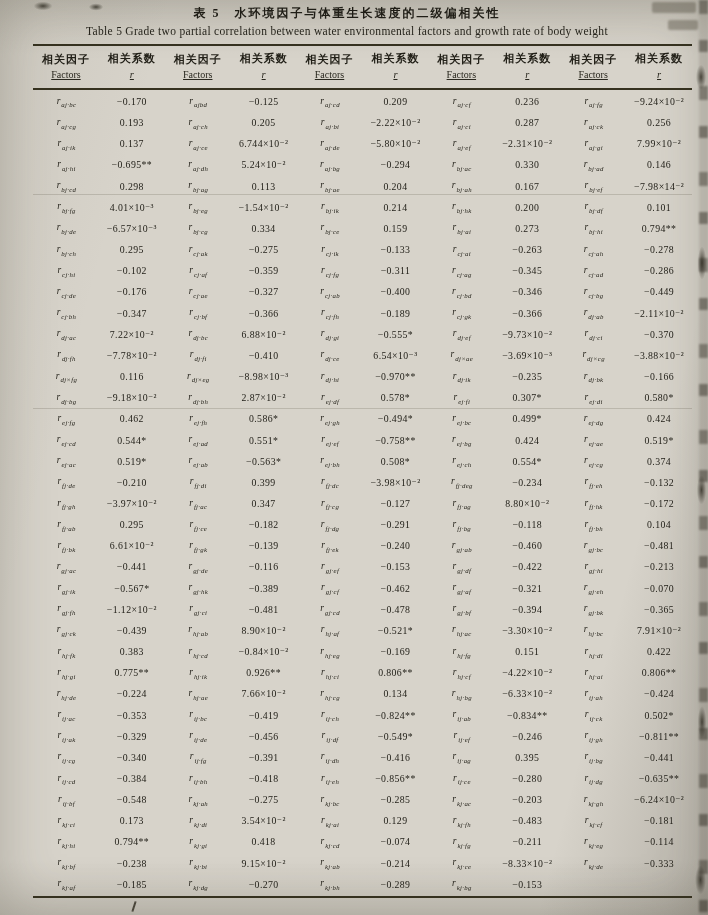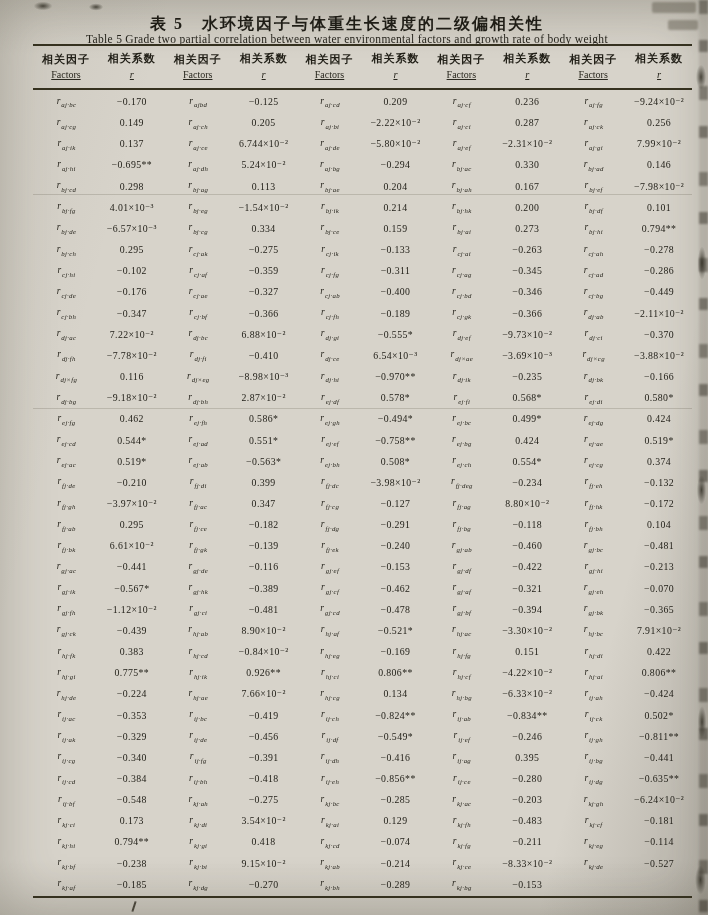--- a/index.html
+++ b/index.html
@@ -12,27 +12,27 @@
       linear-gradient(105deg, rgba(120,115,100,0.10), rgba(0,0,0,0) 18%, rgba(0,0,0,0) 82%, rgba(60,55,45,0.22)),
       linear-gradient(180deg, rgba(90,85,70,0.10), rgba(0,0,0,0) 6%, rgba(0,0,0,0) 94%, rgba(90,85,70,0.12)),
       #d7d3ca;
     box-shadow: inset 0 0 55px rgba(70,64,52,0.28);
     overflow:hidden;
     font-family:"Liberation Serif","DejaVu Serif",serif;
     color:#26241c;
   }
   
   .title-cn{
-    position:absolute;top:14px;left:0;right:14px;
-    text-align:center;font-size:16px;font-weight:bold;
+    position:absolute;top:5px;left:0;right:14px;
+    text-align:center;font-size:12px;font-weight:bold;
     letter-spacing:2px;color:#1f1d16;
   }
   .title-en{
     position:absolute;top:25px;left:0;right:14px;
-    text-align:center;font-size:11.5px;letter-spacing:0.3px;color:#26241c;margin-top:8px;
+    text-align:center;font-size:11.5px;letter-spacing:0.3px;color:#26241c;
   }
   
   #tbl{
     position:absolute;left:33px;top:44px;width:659px;height:854px;
   }
   .rule{position:absolute;left:0;right:0;background:#35311f;}
   .rule.top{top:0;height:2px;}
   .rule.mid{top:44px;height:1.6px;}
   .rule.bot{bottom:0;height:2px;}
   .faint-line{position:absolute;left:0;right:0;height:1px;background:rgba(60,56,40,0.18);}
@@ -146,21 +146,21 @@
           <div class="v-cell">−0.125</div>
           <div class="f-cell"><span>r</span><sub>aj·cd</sub></div>
           <div class="v-cell">0.209</div>
           <div class="f-cell"><span>r</span><sub>aj·cf</sub></div>
           <div class="v-cell">0.236</div>
           <div class="f-cell"><span>r</span><sub>aj·fg</sub></div>
           <div class="v-cell">−9.24×10⁻²</div>
         </div>
         <div class="t-row grid-row">
           <div class="f-cell"><span>r</span><sub>aj·cg</sub></div>
-          <div class="v-cell">0.149</div>
+          <div class="v-cell">0.193</div>
           <div class="f-cell"><span>r</span><sub>aj·ch</sub></div>
           <div class="v-cell">0.205</div>
           <div class="f-cell"><span>r</span><sub>aj·bi</sub></div>
           <div class="v-cell">−2.22×10⁻²</div>
           <div class="f-cell"><span>r</span><sub>aj·ci</sub></div>
           <div class="v-cell">0.287</div>
           <div class="f-cell"><span>r</span><sub>aj·ck</sub></div>
           <div class="v-cell">0.256</div>
         </div>
         <div class="t-row grid-row">
@@ -190,21 +190,21 @@
         <div class="t-row grid-row">
           <div class="f-cell"><span>r</span><sub>bj·cd</sub></div>
           <div class="v-cell">0.298</div>
           <div class="f-cell"><span>r</span><sub>bj·ag</sub></div>
           <div class="v-cell">0.113</div>
           <div class="f-cell"><span>r</span><sub>bj·ae</sub></div>
           <div class="v-cell">0.204</div>
           <div class="f-cell"><span>r</span><sub>bj·ah</sub></div>
           <div class="v-cell">0.167</div>
           <div class="f-cell"><span>r</span><sub>bj·ef</sub></div>
-          <div class="v-cell">−7.98×10⁻²</div>
+          <div class="v-cell">−7.98×14⁻²</div>
         </div>
         <div class="t-row grid-row">
           <div class="f-cell"><span>r</span><sub>bj·fg</sub></div>
           <div class="v-cell">4.01×10⁻³</div>
           <div class="f-cell"><span>r</span><sub>bj·eg</sub></div>
           <div class="v-cell">−1.54×10⁻²</div>
           <div class="f-cell"><span>r</span><sub>bj·ik</sub></div>
           <div class="v-cell">0.214</div>
           <div class="f-cell"><span>r</span><sub>bj·hk</sub></div>
           <div class="v-cell">0.200</div>
@@ -308,21 +308,21 @@
           <div class="v-cell">−0.166</div>
         </div>
         <div class="t-row grid-row">
           <div class="f-cell"><span>r</span><sub>dj·bg</sub></div>
           <div class="v-cell">−9.18×10⁻²</div>
           <div class="f-cell"><span>r</span><sub>dj·bh</sub></div>
           <div class="v-cell">2.87×10⁻²</div>
           <div class="f-cell"><span>r</span><sub>ej·df</sub></div>
           <div class="v-cell">0.578*</div>
           <div class="f-cell"><span>r</span><sub>ej·fi</sub></div>
-          <div class="v-cell">0.568*</div>
+          <div class="v-cell">0.307*</div>
           <div class="f-cell"><span>r</span><sub>ej·di</sub></div>
           <div class="v-cell">0.580*</div>
         </div>
         <div class="t-row grid-row">
           <div class="f-cell"><span>r</span><sub>ej·fg</sub></div>
           <div class="v-cell">0.462</div>
           <div class="f-cell"><span>r</span><sub>ej·fh</sub></div>
           <div class="v-cell">0.586*</div>
           <div class="f-cell"><span>r</span><sub>ej·gh</sub></div>
           <div class="v-cell">−0.494*</div>
@@ -574,21 +574,21 @@
         <div class="t-row grid-row">
           <div class="f-cell"><span>r</span><sub>kj·bf</sub></div>
           <div class="v-cell">−0.238</div>
           <div class="f-cell"><span>r</span><sub>kj·bi</sub></div>
           <div class="v-cell">9.15×10⁻²</div>
           <div class="f-cell"><span>r</span><sub>kj·ab</sub></div>
           <div class="v-cell">−0.214</div>
           <div class="f-cell"><span>r</span><sub>kj·ce</sub></div>
           <div class="v-cell">−8.33×10⁻²</div>
           <div class="f-cell"><span>r</span><sub>kj·de</sub></div>
-          <div class="v-cell">−0.527</div>
+          <div class="v-cell">−0.333</div>
         </div>
         <div class="t-row grid-row">
           <div class="f-cell"><span>r</span><sub>kj·af</sub></div>
           <div class="v-cell">−0.185</div>
           <div class="f-cell"><span>r</span><sub>kj·dg</sub></div>
           <div class="v-cell">−0.270</div>
           <div class="f-cell"><span>r</span><sub>kj·bh</sub></div>
           <div class="v-cell">−0.289</div>
           <div class="f-cell"><span>r</span><sub>kj·bg</sub></div>
           <div class="v-cell">−0.153</div>

